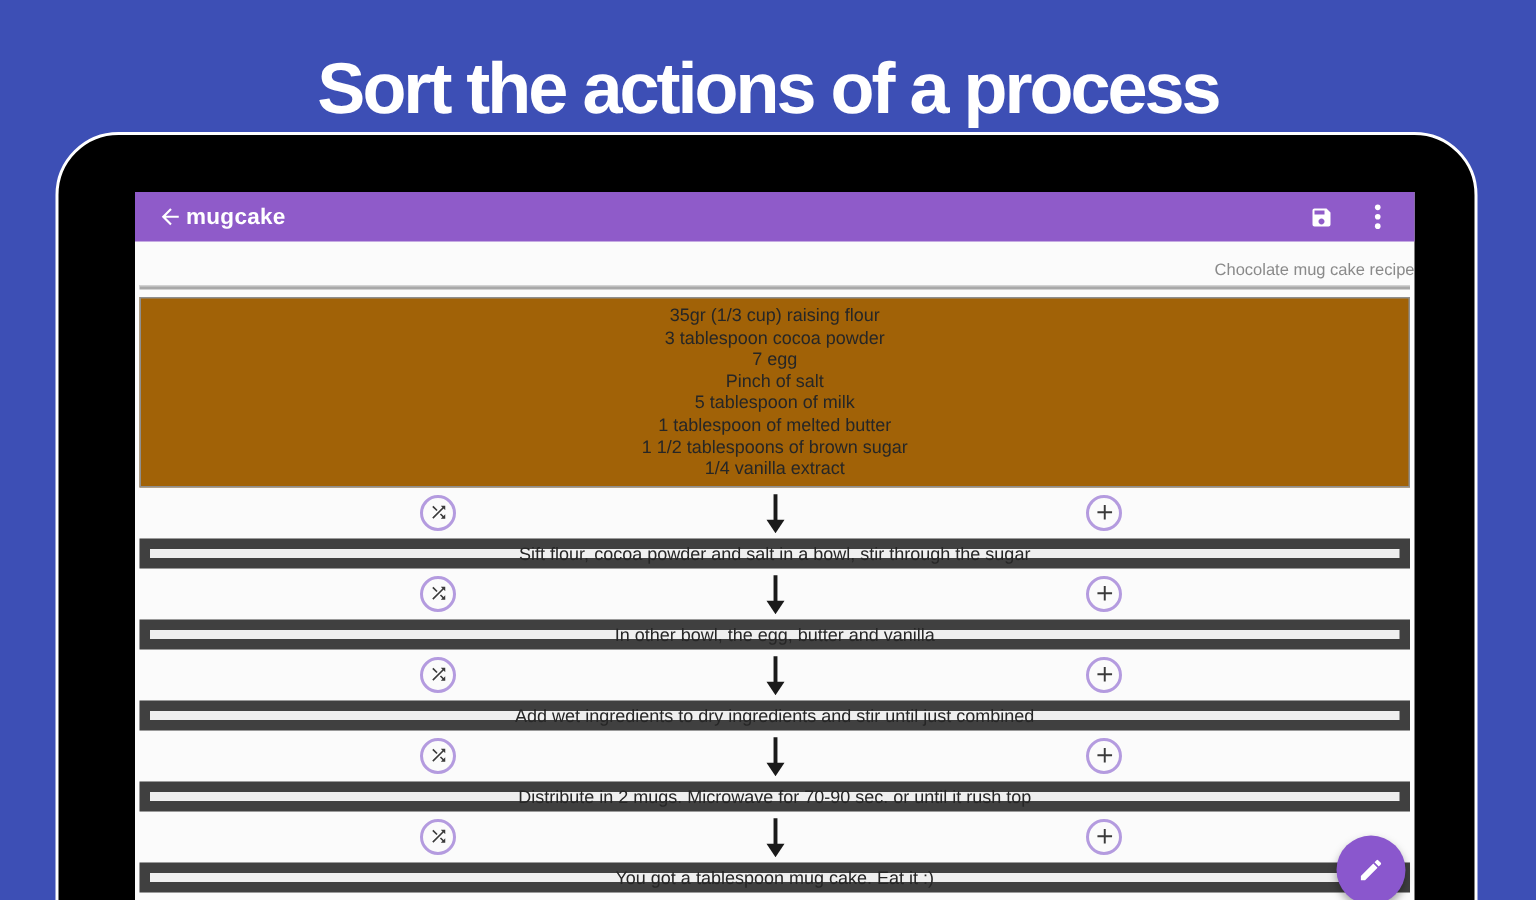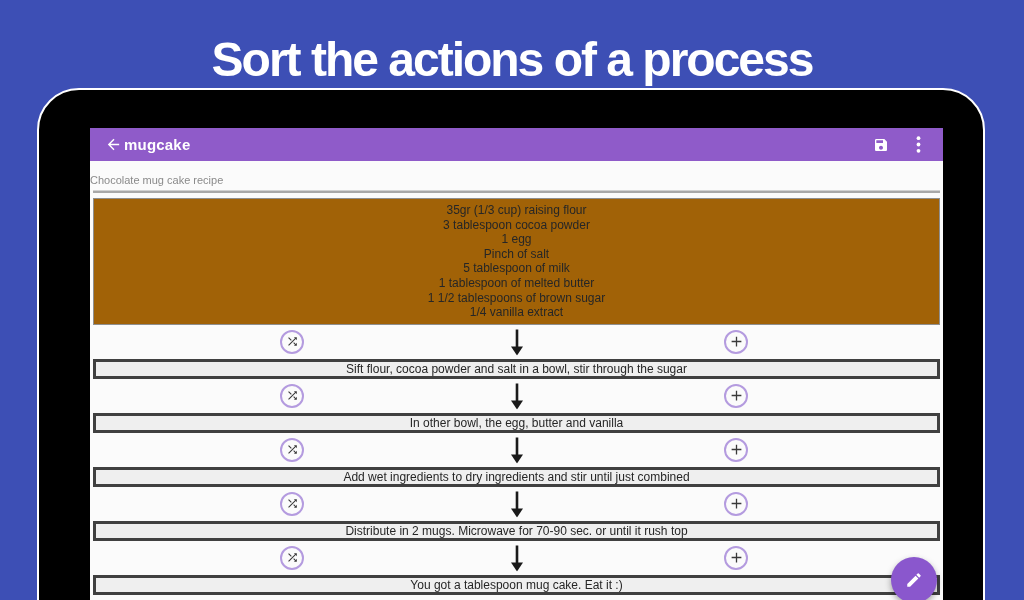--- a/index.html
+++ b/index.html
@@ -39,32 +39,32 @@
     margin-left:12px; width:22px; height:22px;
     display:flex; align-items:center; justify-content:center; cursor:pointer;
   }
   .toolbar-title {
     color:#ffffff; font-size:15px; font-weight:700; letter-spacing:.2px;
   }
   .toolbar-right { margin-left:auto; display:flex; align-items:center; gap:17px; padding-right:15px; }
   .tb-icon { width:20px; height:20px; display:flex; align-items:center; justify-content:center; cursor:pointer; }
 
   
-  .recipe-header { height:29px; display:flex; align-items:flex-end; justify-content:flex-start; }
+  .recipe-header { height:29px; display:flex; align-items:flex-end; justify-content:flex-end; }
   .recipe-title { font-size:11px; color:#8A8A8A; padding-bottom:4px; }
   .title-divider { height:3px; background:#A8A8A8; margin:0 3px; border-top:1px solid #d2d2d2; }
 
   
   .ingredients {
     margin:5px 3px 0; border:1px solid #8F8F8F; background:#a16207;
     text-align:center; font-size:12px; line-height:14.6px; padding:4px 0;
     color:#262626;
   }
   .step {
-    margin:0 3px; height:20px; border:3px solid #404040; background:#EFEFEF;
+    margin:0 3px; height:20px; border:7px solid #404040; background:#EFEFEF;
     display:flex; align-items:center; justify-content:center;
     font-size:12px; color:#262626;
   }
 
   
   .connector { height:34px; position:relative; }
   .circle-btn {
     position:absolute; top:50%; transform:translateY(-50%);
     width:24px; height:24px; border-radius:50%;
     border:2px solid #B49BDF; background:transparent;
@@ -119,21 +119,21 @@
     </div>
 
     <div class="recipe-header">
       <div class="recipe-title">Chocolate mug cake recipe</div>
     </div>
     <div class="title-divider"></div>
 
     <div class="ingredients">
       <div>35gr (1/3 cup) raising flour</div>
       <div>3 tablespoon cocoa powder</div>
-      <div>1 egg</div>
+      <div>7 egg</div>
       <div>Pinch of salt</div>
       <div>5 tablespoon of milk</div>
       <div>1 tablespoon of melted butter</div>
       <div>1 1/2 tablespoons of brown sugar</div>
       <div>1/4 vanilla extract</div>
     </div>
 
     <div class="connector">
       <div class="circle-btn shuffle-pos">
         <svg width="13" height="13" viewBox="0 0 24 24">

